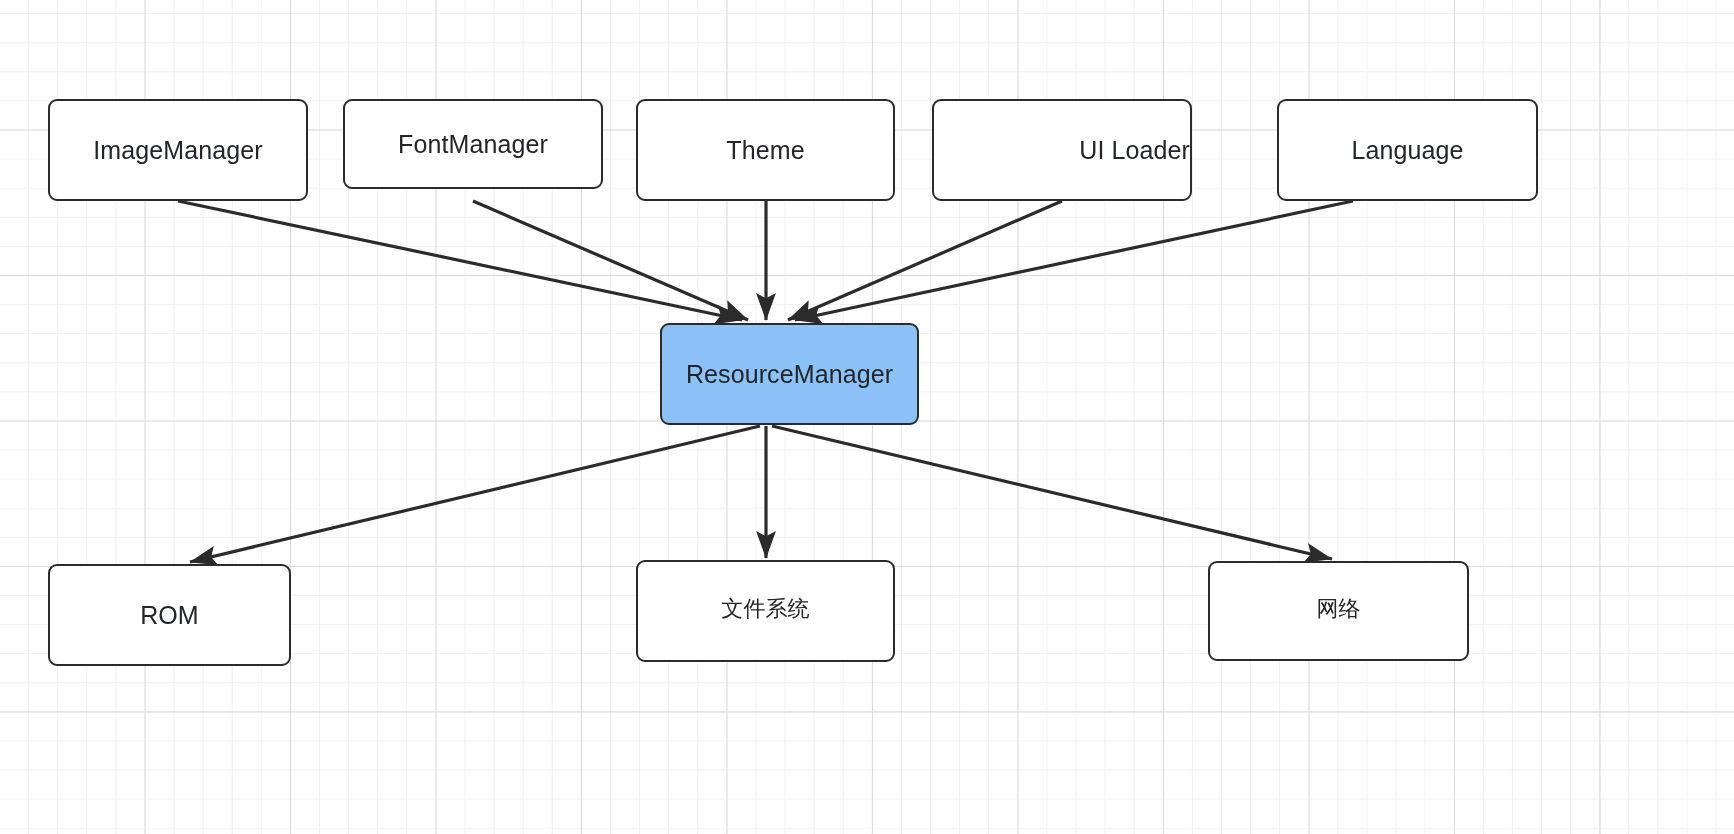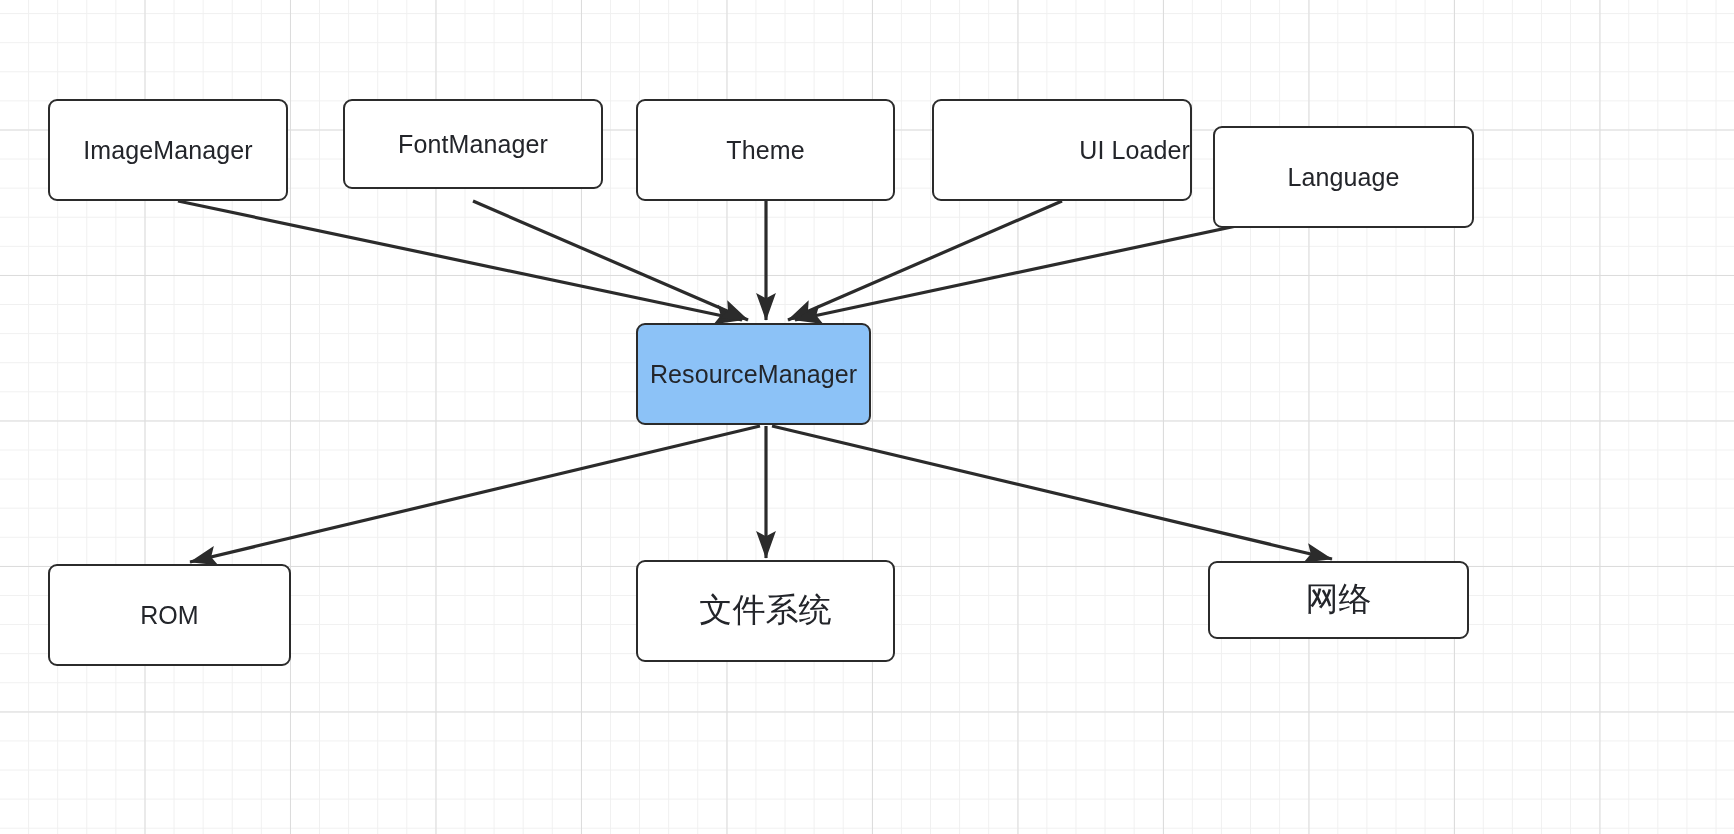--- a/index.html
+++ b/index.html
@@ -57,22 +57,22 @@
 
   .node.accent {
     background: #8cc2f7;
   }
 
   .node .node-label {
     display: block;
   }
 
   .cjk {
-    font-family: Liberation Serif, serif;
-    font-size: 33px;
+    font-family: Liberation Mono, monospace;
+    font-size: 22px;
   }
 </style>
 </head>
 <body>
 
 <div id="canvas">
 
   <svg id="edges" viewBox="0 0 1734 834" xmlns="http://www.w3.org/2000/svg">
     <defs>
       <marker id="arrowhead" markerWidth="9" markerHeight="9" refX="8.4" refY="3.1" orient="auto" markerUnits="strokeWidth">
@@ -85,42 +85,42 @@
         <line x1="766" y1="201" x2="766" y2="320" marker-end="url(#arrowhead)"></line>
         <line x1="1062" y1="201" x2="788" y2="320" marker-end="url(#arrowhead)"></line>
         <line x1="1353" y1="201" x2="795" y2="320" marker-end="url(#arrowhead)"></line>
         <line x1="760" y1="426" x2="190" y2="562" marker-end="url(#arrowhead)"></line>
         <line x1="766" y1="426" x2="766" y2="558" marker-end="url(#arrowhead)"></line>
         <line x1="772" y1="426" x2="1332" y2="559" marker-end="url(#arrowhead)"></line>
       </g>
   </svg>
 
   <div id="node-layer">
-      <div class="node" style="left: 48px; top: 99px; width: 240px; height: 102px;">
+      <div class="node" style="left: 48px; top: 99px; width: 260px; height: 102px;">
         <span class="node-label">ImageManager</span>
       </div>
       <div class="node" style="left: 343px; top: 99px; width: 260px; height: 90px;">
         <span class="node-label">FontManager</span>
       </div>
       <div class="node" style="left: 636px; top: 99px; width: 259px; height: 102px;">
         <span class="node-label">Theme</span>
       </div>
       <div class="node" style="left: 932px; top: 99px; width: 260px; height: 102px; justify-content: flex-end;">
         <span class="node-label">UI Loader</span>
       </div>
-      <div class="node" style="left: 1213px; top: 99px; width: 261px; height: 102px; margin-top: 27px;">
+      <div class="node" style="left: 1277px; top: 99px; width: 261px; height: 102px;">
         <span class="node-label">Language</span>
       </div>
-      <div class="node accent" style="left: 636px; top: 323px; width: 235px; height: 102px;">
+      <div class="node accent" style="left: 660px; top: 323px; width: 259px; height: 102px;">
         <span class="node-label">ResourceManager</span>
       </div>
       <div class="node" style="left: 48px; top: 564px; width: 243px; height: 102px;">
         <span class="node-label">ROM</span>
       </div>
       <div class="node" style="left: 636px; top: 560px; width: 259px; height: 102px;">
         <span class="node-label cjk">文件系统</span>
       </div>
-      <div class="node" style="left: 1208px; top: 561px; width: 261px; height: 78px;">
+      <div class="node" style="left: 1208px; top: 561px; width: 261px; height: 100px;">
         <span class="node-label cjk">网络</span>
       </div>
     </div>
 
 </div>
 
 </body></html>

